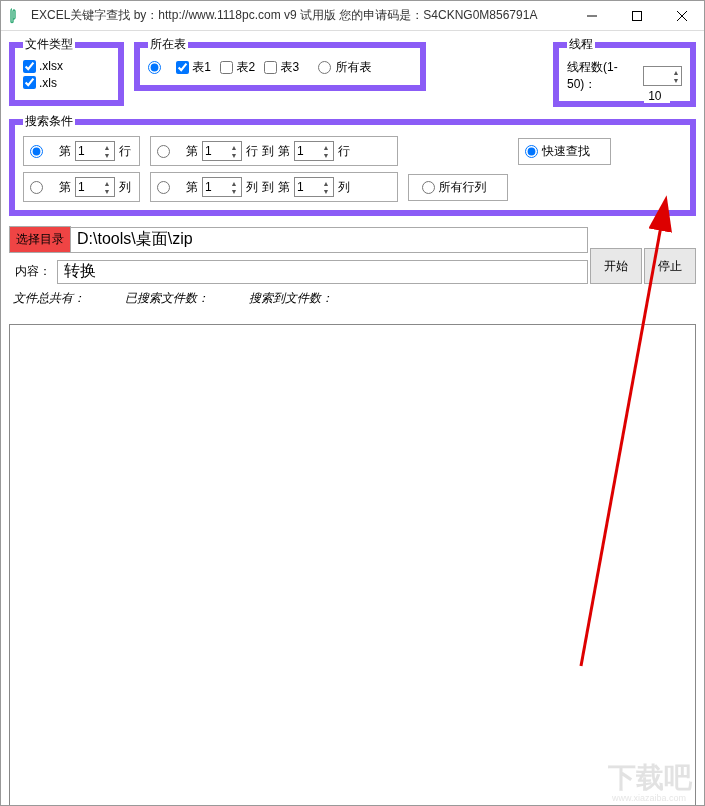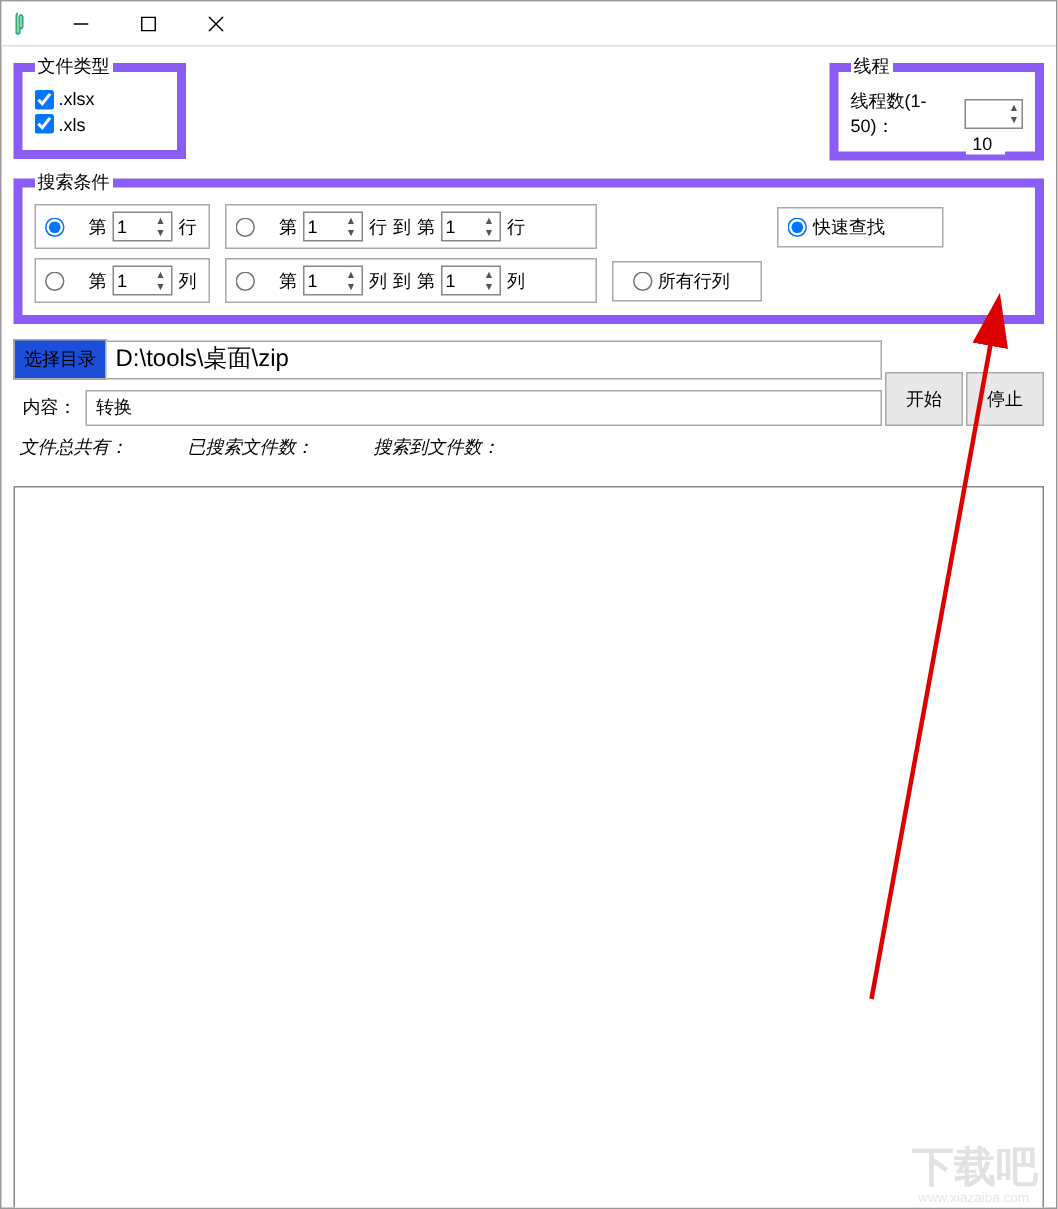--- a/index.html
+++ b/index.html
@@ -26,34 +26,34 @@
     .radio-wrap input { margin-right: 4px; }
     
     .search-cond { margin-top: 6px; width: 100%; }
     .search-rows { display: flex; flex-direction: column; gap: 6px; }
     .search-row { display: flex; gap: 10px; align-items: center; }
     
     .box { border: 1px solid #aaa; padding: 4px 6px; display: flex; align-items: center; gap: 4px; background: #fff; }
     .box.w115 { width: 117px; }
     .box.w245 { width: 248px; }
     .box.w100 { width: 100px; justify-content: center; }
-    .box.w105 { width: 111px; }
+    .box.w105 { width: 93px; }
     
     .spinner { width: 40px; height: 20px; border: 1px solid #888; background: #fff; padding: 0 2px; display: inline-flex; align-items: center; }
     .spinner input { border: none; width: 24px; text-align: left; outline: none; font-size: 12px; }
     .spinner-btns { display: flex; flex-direction: column; margin-left: auto; }
     .spinner-btns span { width: 10px; height: 8px; display: flex; align-items: center; justify-content: center; cursor: pointer; font-size: 7px; line-height: 1; color: #555; }
     
     .dir-row, .content-row { display: flex; align-items: center; margin-top: 6px; }
-    .dir-label { border: 1px solid #aaa; padding: 4px 6px; background: #1d4ed8; cursor: pointer; }
+    .dir-label { border: 1px solid #aaa; padding: 4px 6px; background: #ef4444; cursor: pointer; }
     .dir-input { flex: 1; border: 1px solid #aaa; border-left: none; padding: 4px 6px; height: 26px; font-size: 16px; }
     .action-btn { width: 52px; height: 36px; border: 1px solid #aaa; background: #e8e8e8; cursor: pointer; display: flex; align-items: center; justify-content: center; margin-left: 2px; font-size: 12px; }
     
     .content-label { padding: 4px 6px; }
-    .content-input { flex: 1; border: 1px solid #aaa; padding: 4px 6px; height: 24px; font-size: 12px; }
+    .content-input { flex: 1; border: 1px solid #aaa; padding: 4px 6px; height: 24px; font-size: 16px; }
     
     .stats-row { display: flex; gap: 40px; padding: 6px 4px; font-size: 12px; font-style: italic; }
     
     .results-area { margin: 6px 8px 8px 8px; border: 1px solid #888; height: 530px; background: #fff; position: relative; overflow-y: scroll; }
     
     .arrow-overlay { position: absolute; pointer-events: none; z-index: 10; }
     
     .thread-inner { display: flex; align-items: center; gap: 6px; }
     .thread-spinner { width: 44px; height: 20px; border: 1px solid #888; background: #fff; display: inline-flex; align-items: center; }
     .thread-spinner input { border: none; width: 26px; text-align: left; padding: 0 4px; outline: none; font-size: 12px; margin-top: 39px; }
@@ -66,20 +66,21 @@
   </style>
 </head>
 <body>
 
 <div class="titlebar">
   <span class="titlebar-icon">
     <svg viewBox="0 0 16 16" width="16" height="16">
         <path d="M3 1 Q2 1 2 3 L2 14 Q3 15 4 14 L4 3 Q5 1 6 3 L6 10 Q5 12 4 10" fill="none" stroke="#3a7" stroke-width="1.4"></path>
       </svg>
   </span>
+  <span class="titlebar-text">EXCEL关键字查找  by：http://www.1118pc.com v9 试用版 您的申请码是：S4CKNG0M856791A</span>
   <div class="win-controls">
     <div class="win-btn">
       <svg width="10" height="10" viewBox="0 0 10 10">
           <line x1="0" y1="5" x2="10" y2="5" stroke="#000" stroke-width="1"></line>
         </svg>
     </div>
     <div class="win-btn">
       <svg width="10" height="10" viewBox="0 0 10 10">
           <rect x="0.5" y="0.5" width="9" height="9" fill="none" stroke="#000" stroke-width="1"></rect>
         </svg>
@@ -101,20 +102,43 @@
       <label class="checkbox-wrap">
         <input type="checkbox" checked="" style="">
         <span>.xlsx</span>
       </label>
       <label class="checkbox-wrap">
         <input type="checkbox" checked="" style="">
         <span>.xls</span>
       </label>
     </fieldset>
 
+    <fieldset class="sheet-group">
+      <legend>所在表</legend>
+      <label class="radio-wrap">
+        <input type="radio" name="sheet" checked="" style="">
+      </label>
+      <label class="checkbox-wrap">
+        <input type="checkbox" checked="" style="">
+        <span>表1</span>
+      </label>
+      <label class="checkbox-wrap">
+        <input type="checkbox" style="">
+        <span>表2</span>
+      </label>
+      <label class="checkbox-wrap">
+        <input type="checkbox" style="">
+        <span>表3</span>
+      </label>
+      &nbsp;&nbsp;
+      <label class="radio-wrap">
+        <input type="radio" name="sheet" style="">
+        <span>所有表</span>
+      </label>
+    </fieldset>
 
     <fieldset class="thread-group">
       <legend>线程</legend>
       <div class="thread-inner">
         <span>线程数(1-50)：</span>
         <span class="thread-spinner">
           <input type="text" value="10" style="">
           <span class="spinner-btns">
             <span>▲</span>
             <span>▼</span>

